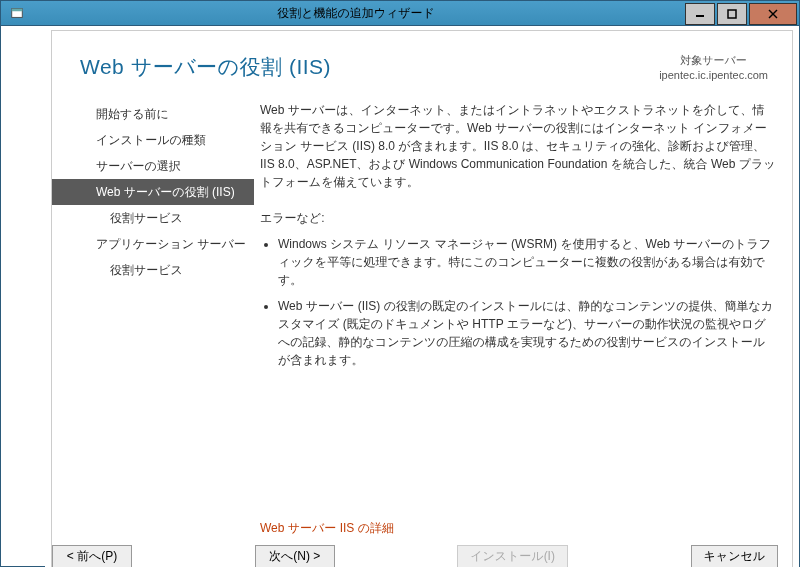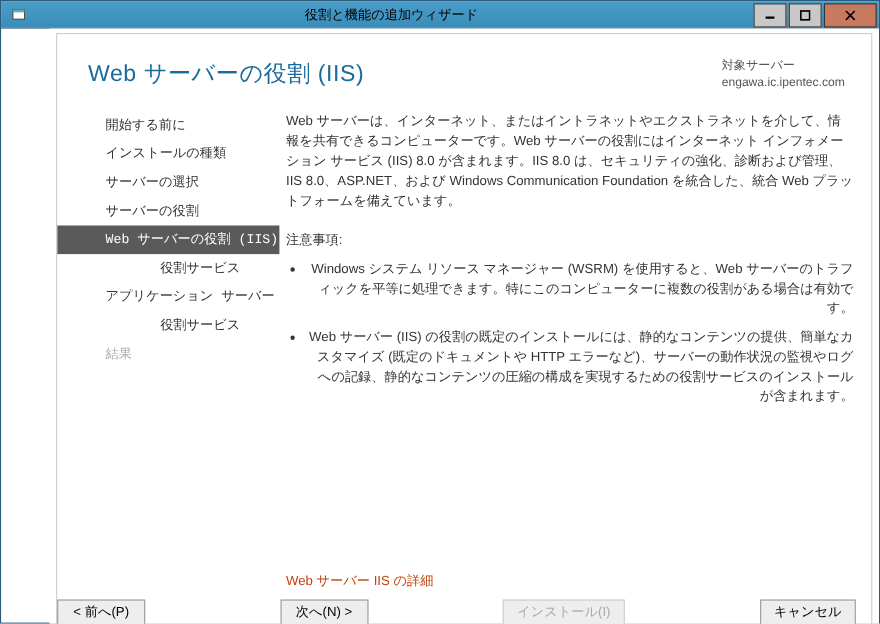--- a/index.html
+++ b/index.html
@@ -70,60 +70,59 @@
       align-items: flex-start;
     }
     .page-title {
       font-size: 21px;
       color: #1a6b9b;
       font-weight: 300;
       flex: 1;
       letter-spacing: 0.5px;
     }
     .server-info {
-      text-align: left;
+      text-align: center;
       font-size: 11px;
       color: #555;
       line-height: 1.35;
     }
     .body-row {
       flex: 1;
       display: flex;
       padding: 8px 10px 0 0;
       overflow: hidden;
     }
     .sidebar {
       width: 202px;
       padding-top: 4px;
     }
     .nav-item {
       font-size: 12px;
       color: #333;
       padding: 4px 0 4px 44px;
       line-height: 1.5;
       cursor: pointer;
-      font-family: Liberation Mono, monospace;
-    }
-    .nav-item.sub { padding-left: 58px; text-align: center; }
+    }
+    .nav-item.sub { padding-left: 58px; }
     .nav-item.selected {
       background: #5a5a5a;
       color: #fff;
     }
     .nav-item.disabled { color: #aaa; cursor: default; }
     .main {
       flex: 1;
       font-size: 12px;
       color: #333;
       padding: 4px 6px 0 6px;
       line-height: 1.5;
     }
     .desc { margin-bottom: 18px; }
     .notes-header { margin-bottom: 8px; }
     .main ul { padding-left: 18px; margin-bottom: 6px; }
-    .main li { margin-bottom: 8px; text-align: right; }
+    .main li { margin-bottom: 8px; }
     .link {
       color: #c2410c;
       cursor: pointer;
       margin-top: 150px;
       display: block;
     }
     .footer {
       display: flex;
       justify-content: space-between;
       gap: 3px;
@@ -176,40 +175,38 @@
     </div>
   </div>
 
   <div class="content-area">
     <div class="inner">
 
       <div class="header-row">
         <div class="page-title">Web サーバーの役割 (IIS)</div>
         <div class="server-info">
           <div>対象サーバー</div>
-          <div>engawa.ic.ipentec.com</div>
+          <div>ipentec.ic.ipentec.com</div>
         </div>
       </div>
 
       <div class="body-row">
         <div class="sidebar">
           <div class="nav-item">開始する前に</div>
           <div class="nav-item">インストールの種類</div>
           <div class="nav-item">サーバーの選択</div>
-          <div class="nav-item">サーバーの役割</div>
           <div class="nav-item selected">Web サーバーの役割 (IIS)</div>
           <div class="nav-item sub">役割サービス</div>
           <div class="nav-item">アプリケーション サーバー</div>
           <div class="nav-item sub">役割サービス</div>
-          <div class="nav-item disabled">結果</div>
         </div>
 
         <div class="main">
           <div class="desc">Web サーバーは、インターネット、またはイントラネットやエクストラネットを介して、情報を共有できるコンピューターです。Web サーバーの役割にはインターネット インフォメーション サービス (IIS) 8.0 が含まれます。IIS 8.0 は、セキュリティの強化、診断および管理、IIS 8.0、ASP.NET、および Windows Communication Foundation を統合した、統合 Web プラットフォームを備えています。</div>
-          <div class="notes-header">注意事項:</div>
+          <div class="notes-header">エラーなど:</div>
           <ul>
             <li>Windows システム リソース マネージャー (WSRM) を使用すると、Web サーバーのトラフィックを平等に処理できます。特にこのコンピューターに複数の役割がある場合は有効です。</li>
             <li>Web サーバー (IIS) の役割の既定のインストールには、静的なコンテンツの提供、簡単なカスタマイズ (既定のドキュメントや HTTP エラーなど)、サーバーの動作状況の監視やログへの記録、静的なコンテンツの圧縮の構成を実現するための役割サービスのインストールが含まれます。</li>
           </ul>
           <span class="link">Web サーバー IIS の詳細</span>
         </div>
       </div>
 
       <div class="footer">
         <button class="btn">&lt; 前へ(P)</button>

